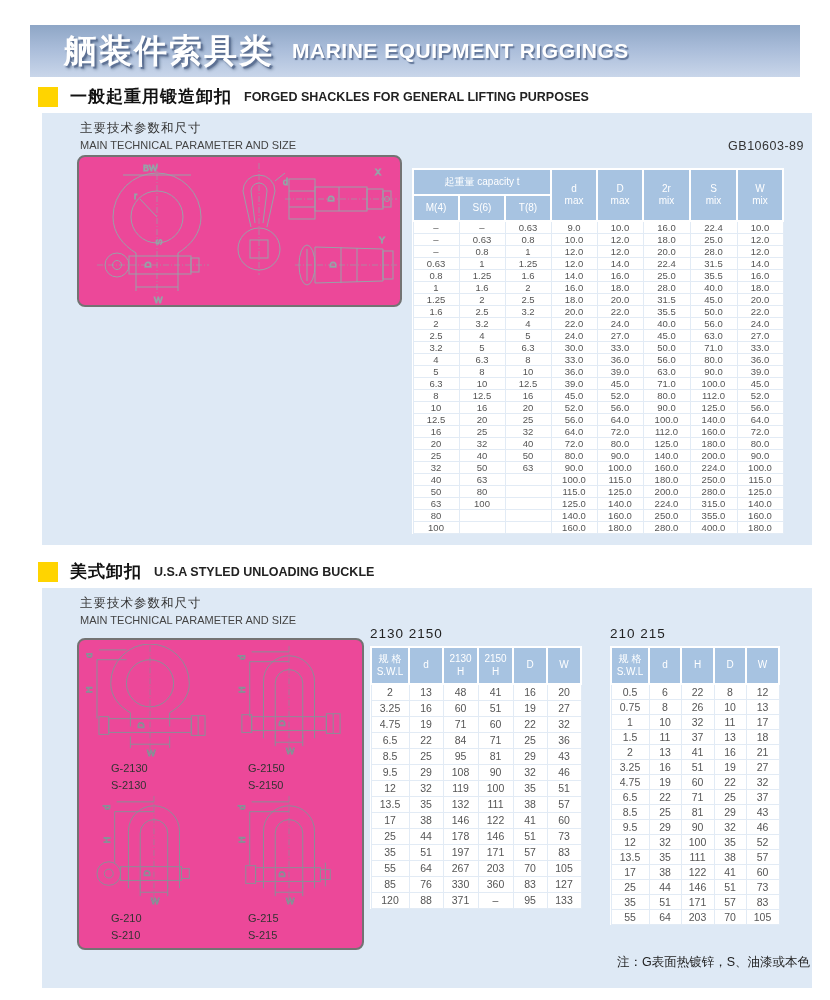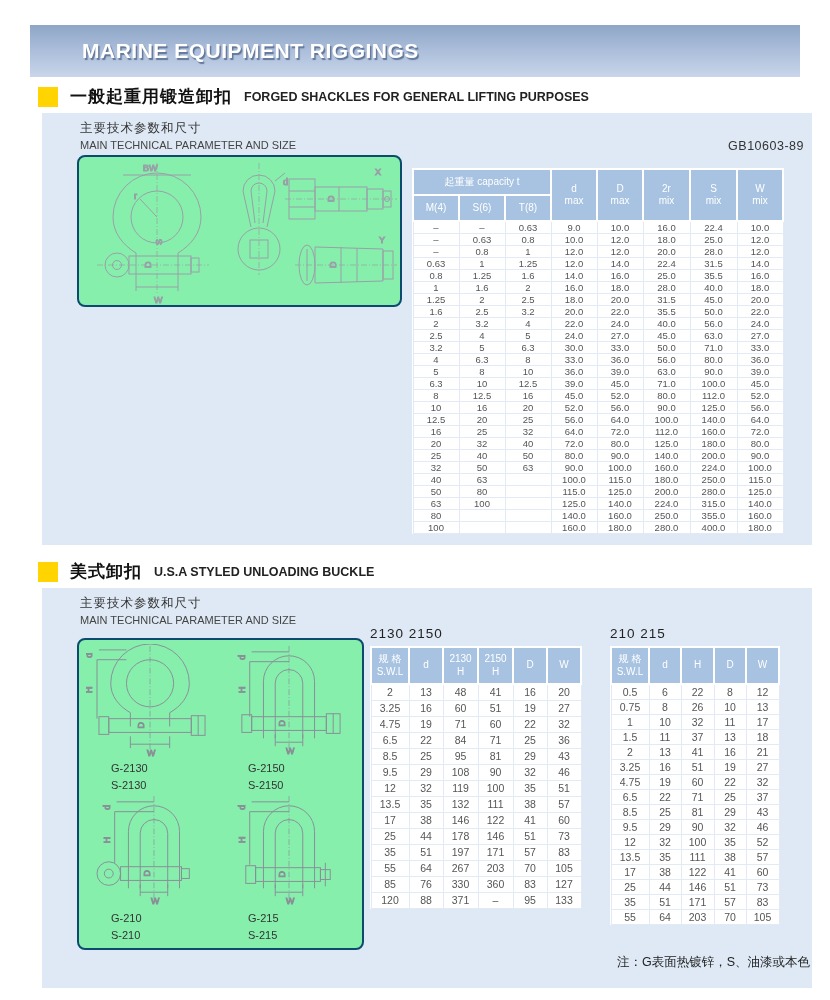--- a/index.html
+++ b/index.html
@@ -21,21 +21,21 @@
   .head-zh { font-size:17px; font-weight:bold; color:#111; letter-spacing:1px; }
   .head-en { font-size:12.5px; font-weight:bold; color:#222; margin-left:12px; }
 
   
   .panel { position:absolute; left:42px; width:770px; background:#dee9f5; }
   .param { position:absolute; left:38px; top:7px; }
   .param-zh { font-size:12.5px; color:#333; letter-spacing:1px; }
   .param-en { font-size:11px; color:#444; margin-top:2px; }
   .gb { position:absolute; right:8px; top:26px; font-size:12.5px; color:#333; letter-spacing:.5px; }
 
-  .diagbox { position:absolute; background:#86efac; border:2px solid #0c4a6e; border-radius:8px; }
+  .diagbox { position:absolute; background:#ec4899; border:2px solid #737373; border-radius:8px; }
   svg text { font-family:"Liberation Sans",sans-serif; font-size:9px; fill:#555; }
   .cl { stroke-dasharray:6 2 1 2; stroke-width:.7; }
 
   
   table { border-collapse:collapse; table-layout:fixed; background:#fff; }
   th { background:#a7c3e1; color:#fff; font-weight:normal; border:2px solid #fff;
        white-space:pre-line; text-align:center; vertical-align:middle; }
   td { background:#fff; border:1px solid #e2ebf5; color:#555; text-align:center;
        vertical-align:middle; overflow:hidden; }
 
@@ -57,20 +57,21 @@
                   display:flex; flex-wrap:wrap; }
   .shackle-cell { width:137px; height:150px; display:flex; flex-direction:column; align-items:center; }
   .cap { font-size:11px; color:#333; line-height:1.55; align-self:flex-start; margin-left:28px; }
 </style>
 </head>
 <body>
 
 <div class="page">
 
   <div class="banner">
+    <span class="banner-zh">舾装件索具类</span>
     <span class="banner-en">MARINE EQUIPMENT RIGGINGS</span>
   </div>
 
   <div class="sec-head" style="top:85px;">
     <span class="bullet"></span>
     <span class="head-zh">一般起重用锻造卸扣</span>
     <span class="head-en">FORGED SHACKLES FOR GENERAL LIFTING PURPOSES</span>
   </div>
 
   <div class="panel" style="top:113px; height:432px;">

